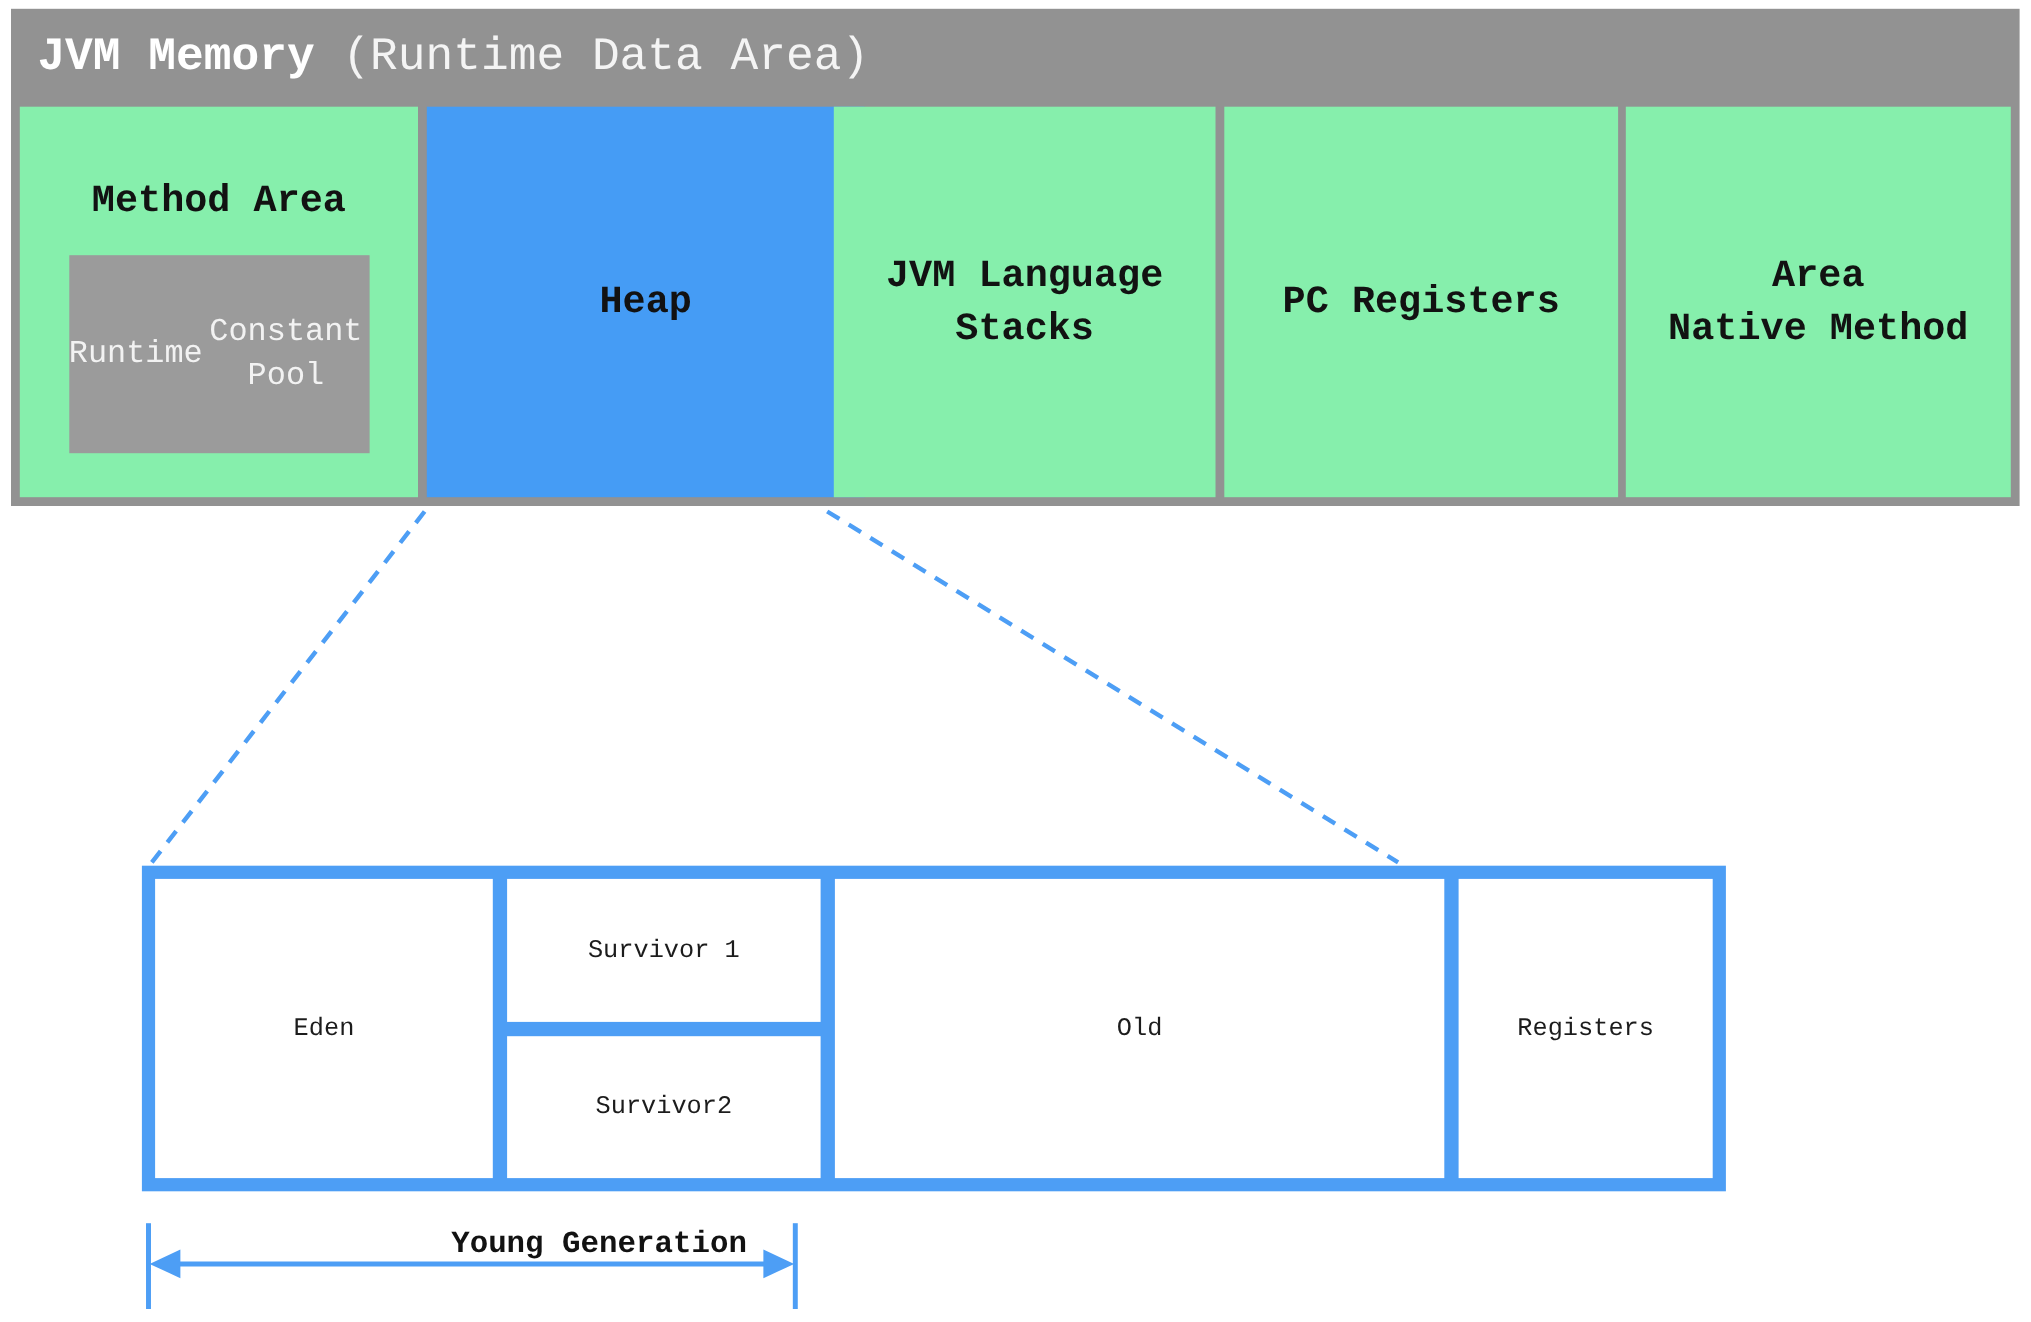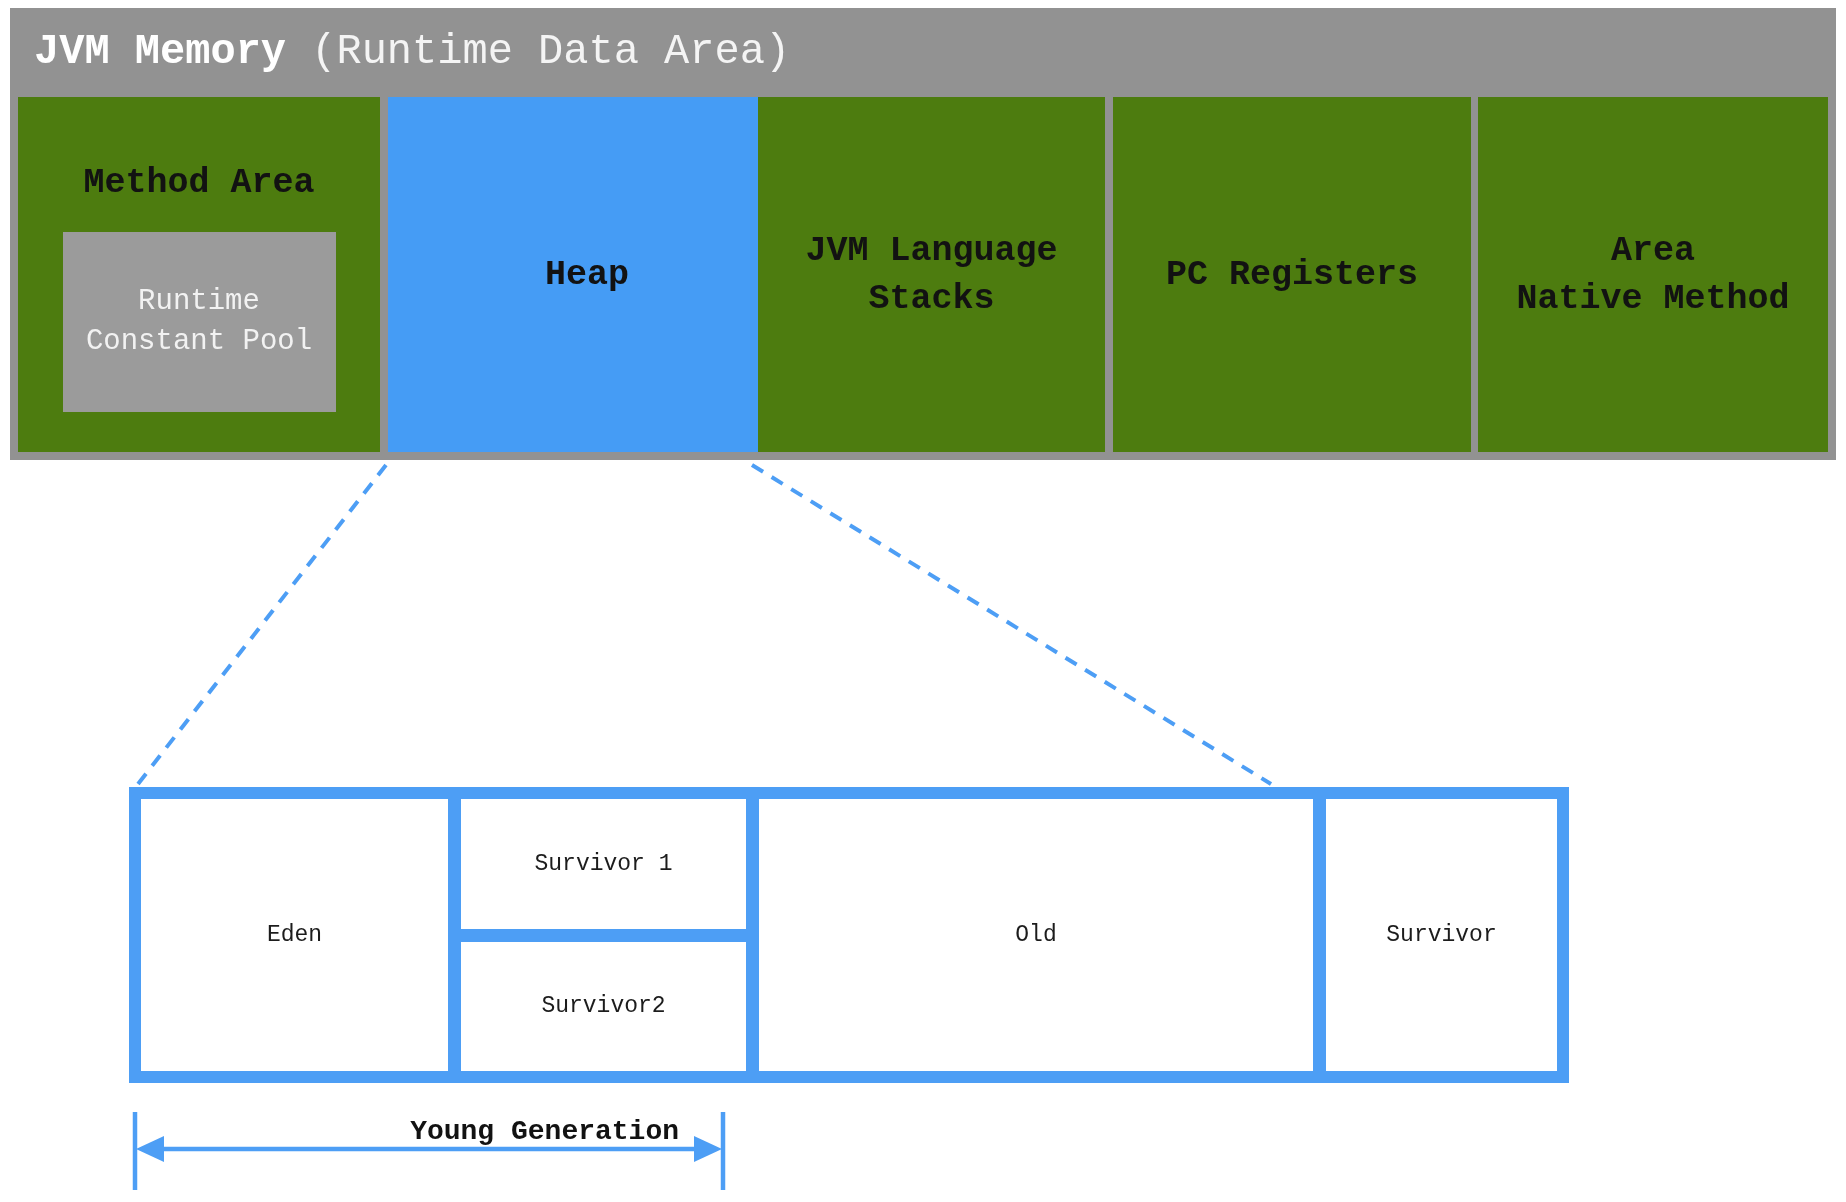--- a/index.html
+++ b/index.html
@@ -32,21 +32,21 @@
     color: #ffffff;
     white-space: nowrap;
   }
   .jvm-header .t-bold { font-weight: 700; }
   .jvm-header .t-rest { font-weight: 400; color: #f4f4f4; }
 
   .jvm-box {
     position: absolute;
     top: 89px;
     height: 355px;
-    background: #4d7c0f;
+    background: #86efac;
     display: flex;
     flex-direction: column;
     align-items: center;
     justify-content: center;
   }
   .box-label {
     font-size: 35px;
     font-weight: 700;
     line-height: 48px;
     text-align: center;
@@ -58,21 +58,20 @@
   .box-pc      { left: 1103px; width: 358px; }
   .box-native  { left: 1468px; width: 350px; }
 
   .box-method .box-label { margin-top: 67px; line-height: 38px; }
   .pool-box {
     margin-top: 30px;
     width: 273px;
     height: 180px;
     background: var(--c-pool-gray, #9B9B9B);
     display: flex;
-    flex-direction: column;
     align-items: center;
     justify-content: center;
     font-size: 29px;
     font-weight: 400;
     line-height: 40px;
     color: var(--c-text-light, #F2F2F2);
     text-align: center;
   }
 
   
@@ -190,18 +189,18 @@
     </g>
   </svg>
 
   <div class="heap-detail">
     <div class="hd-cell cell-eden">Eden</div>
     <div class="survivor-col">
       <div class="hd-cell">Survivor 1</div>
       <div class="hd-cell">Survivor2</div>
     </div>
     <div class="hd-cell cell-old">Old</div>
-    <div class="hd-cell cell-perm">Survivor</div>
+    <div class="hd-cell cell-perm">Registers</div>
   </div>
 
   <div class="yg-label">Young Generation</div>
 
 </div>
 
 </body></html>

